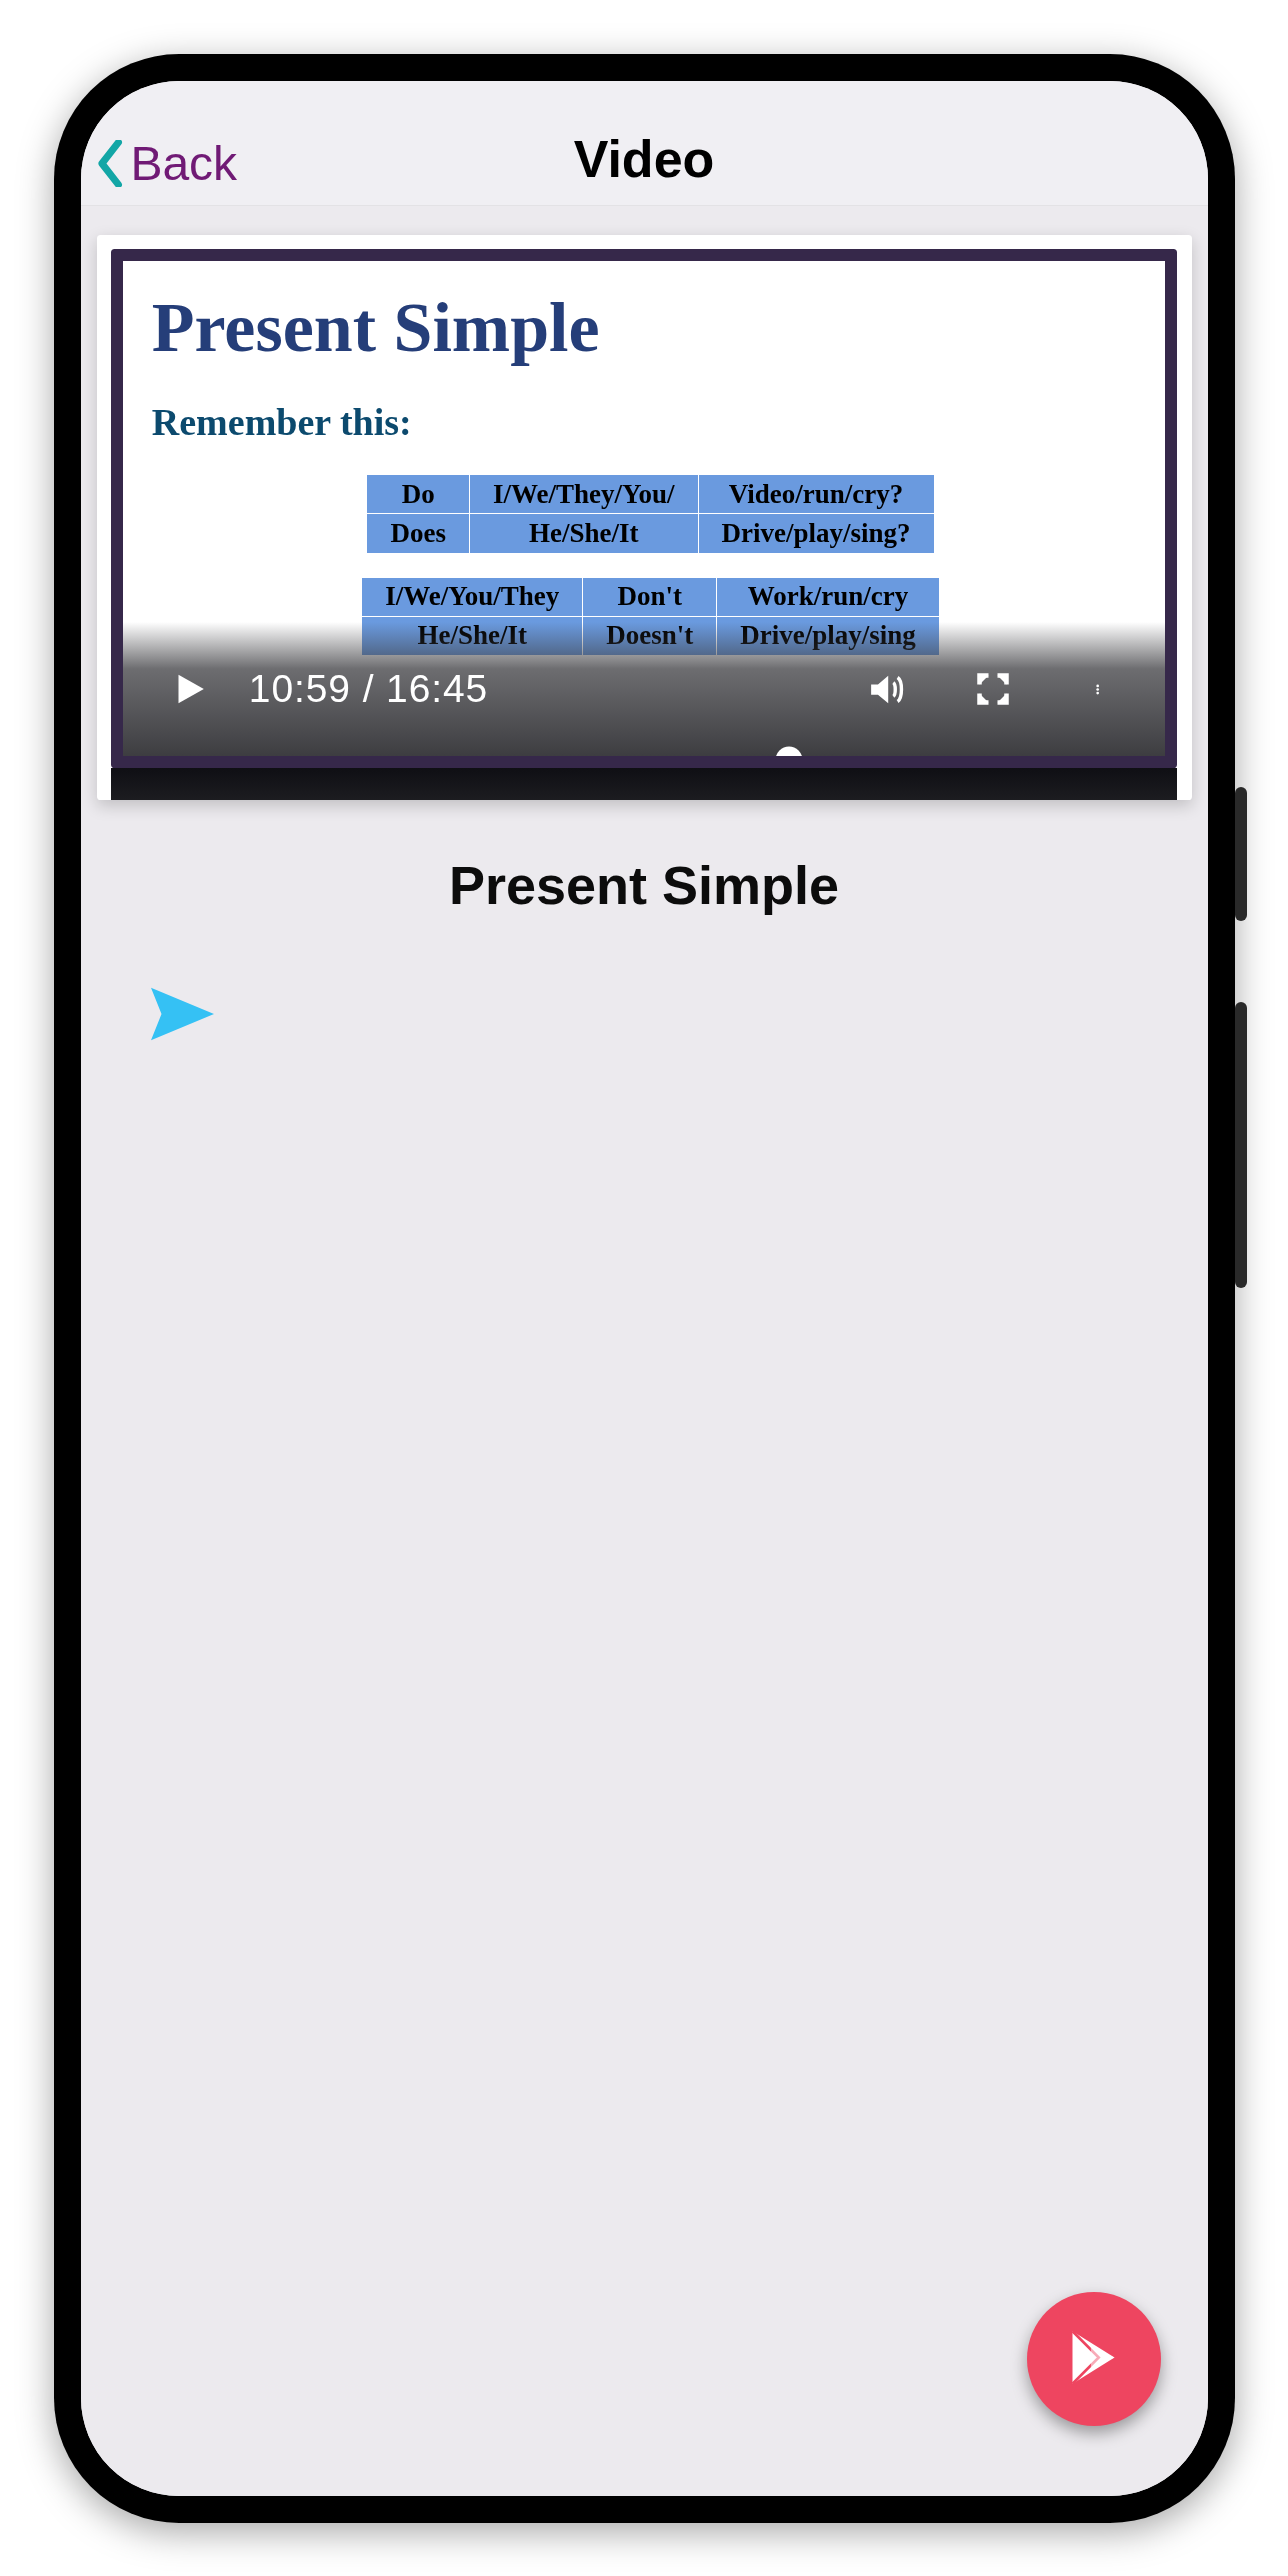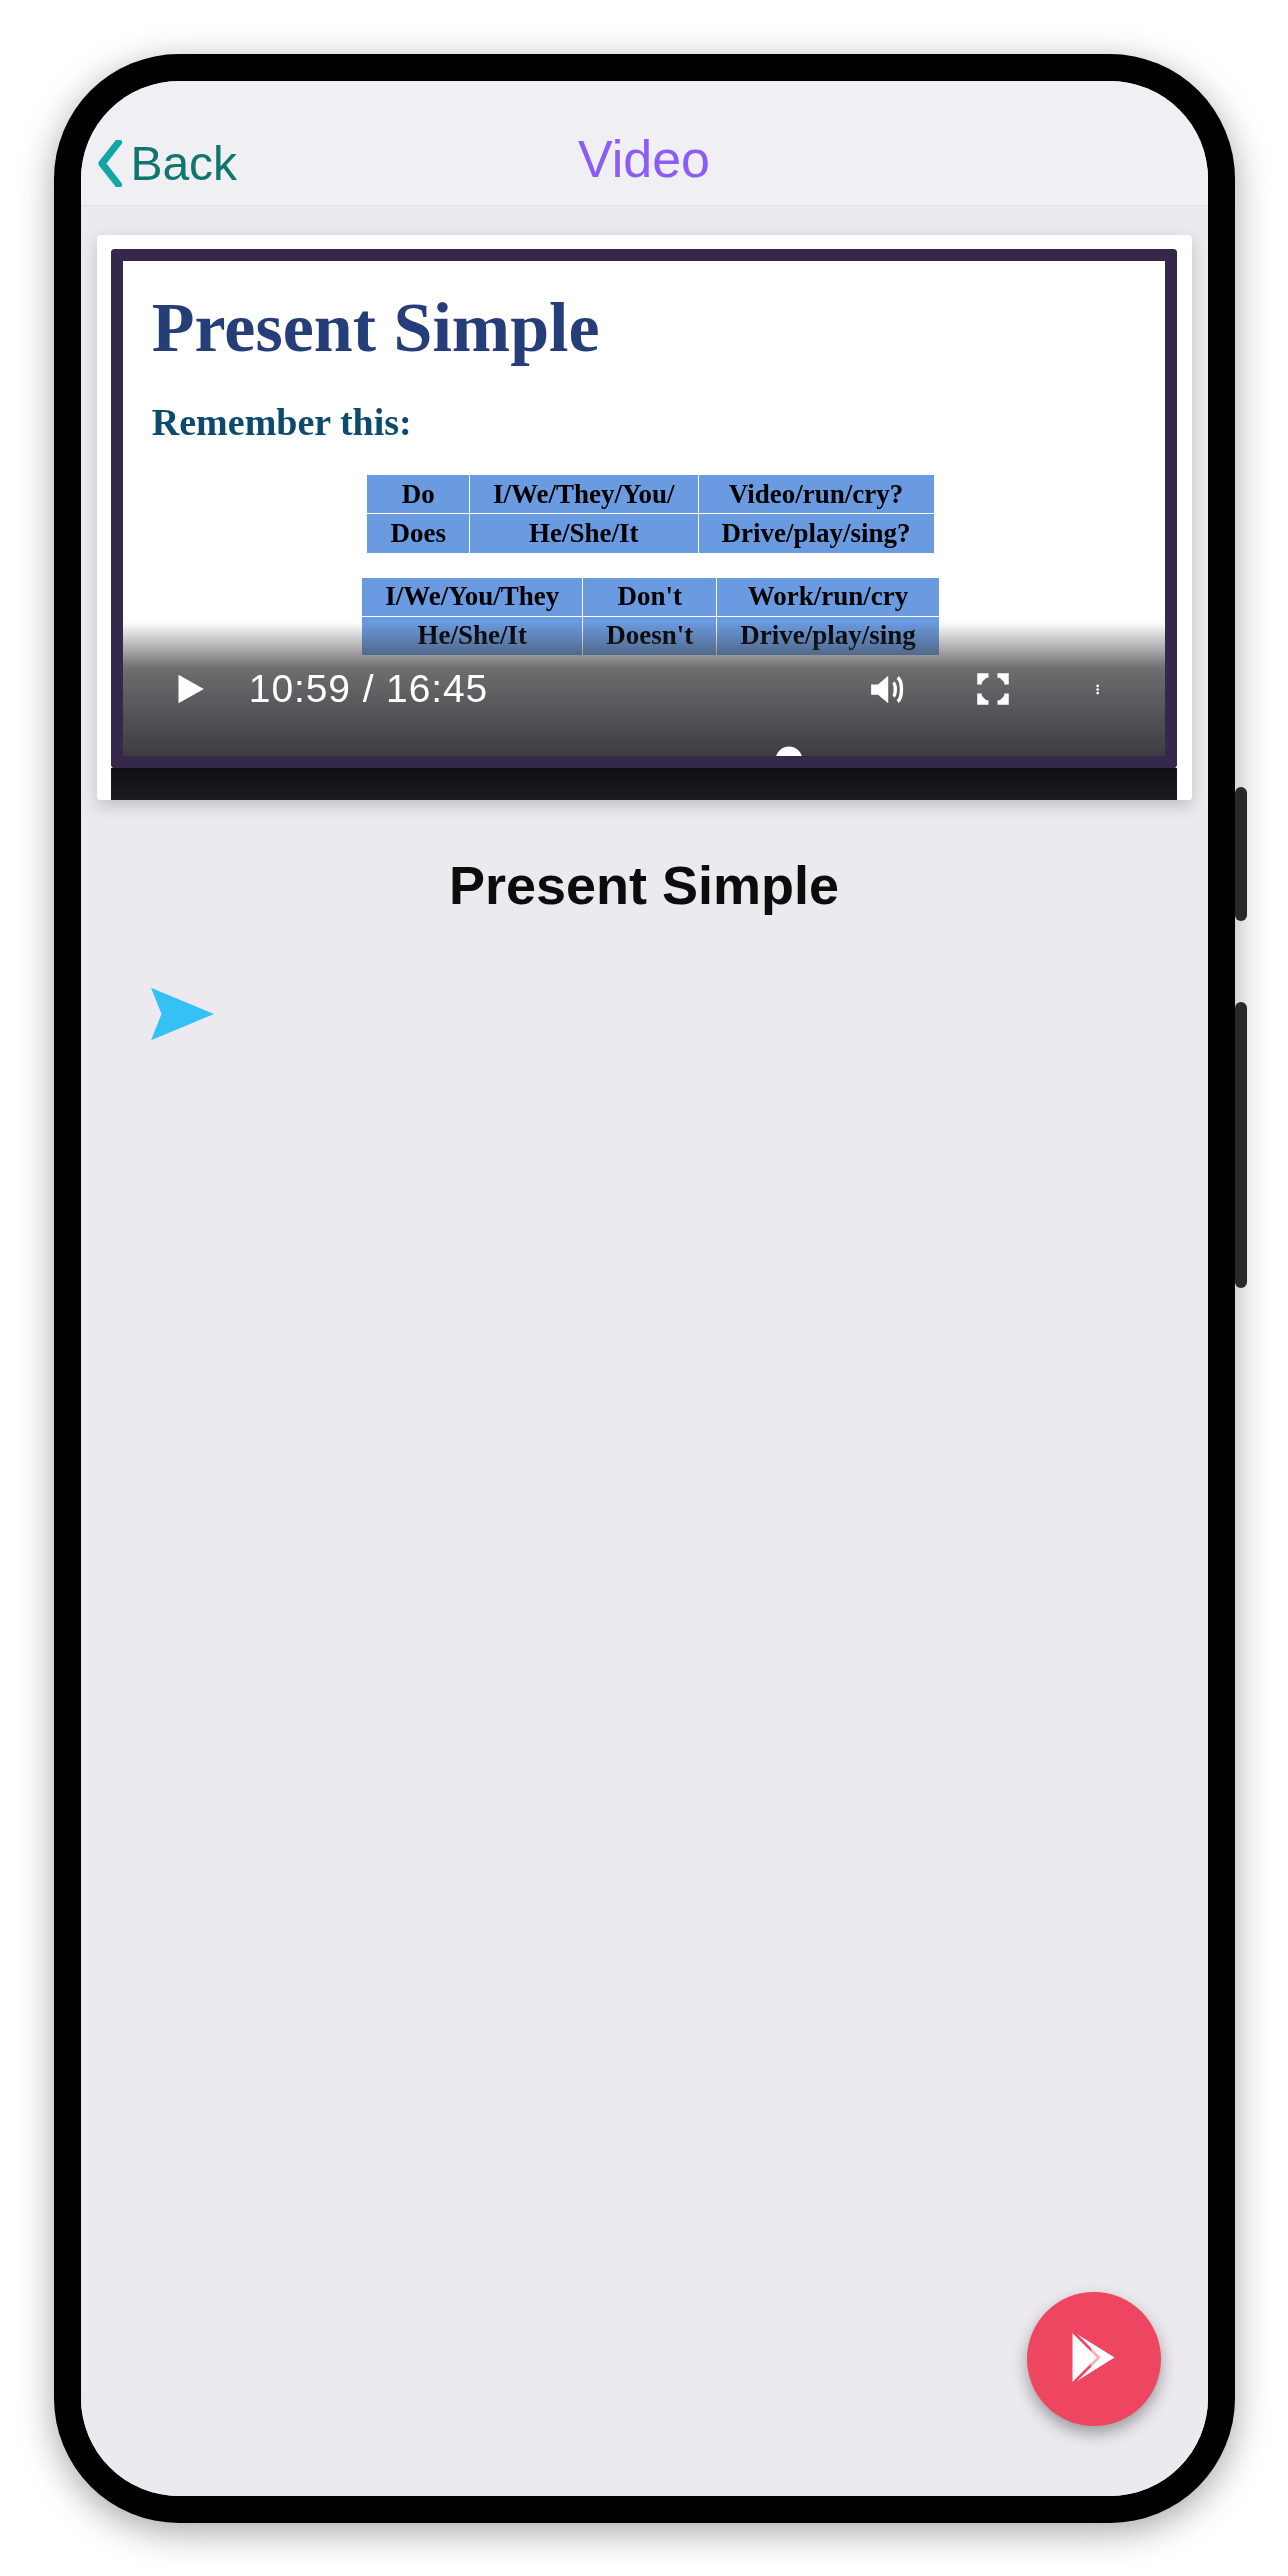--- a/index.html
+++ b/index.html
@@ -50,26 +50,26 @@
     position: relative;
     height: 125px;
     background: #f0eff3;
     display: flex; align-items: flex-end; justify-content: center;
     padding-bottom: 16px;
     border-bottom: 0.9px solid #e3e2e5;
   }
   .back-btn {
     position: absolute; left: 12.5px; bottom: 14.3px;
     display: flex; align-items: center; gap: 5.4px;
-    color: #0f766e; font-size: 48px; font-weight: 500;
+    color: #701a75; font-size: 48px; font-weight: 500;
     cursor: pointer;
   }
   .back-btn svg { width: 32px; height: 47px; }
   .topbar-title {
-    font-size: 52px; font-weight: 400; color: #8b5cf6;
+    font-size: 52px; font-weight: 700; color: #000000;
   }
 
   
   .content {
     flex: 1;
     background: #eceaee;
     padding: 29px 16px 0;
     overflow: hidden;
     position: relative;
   }

